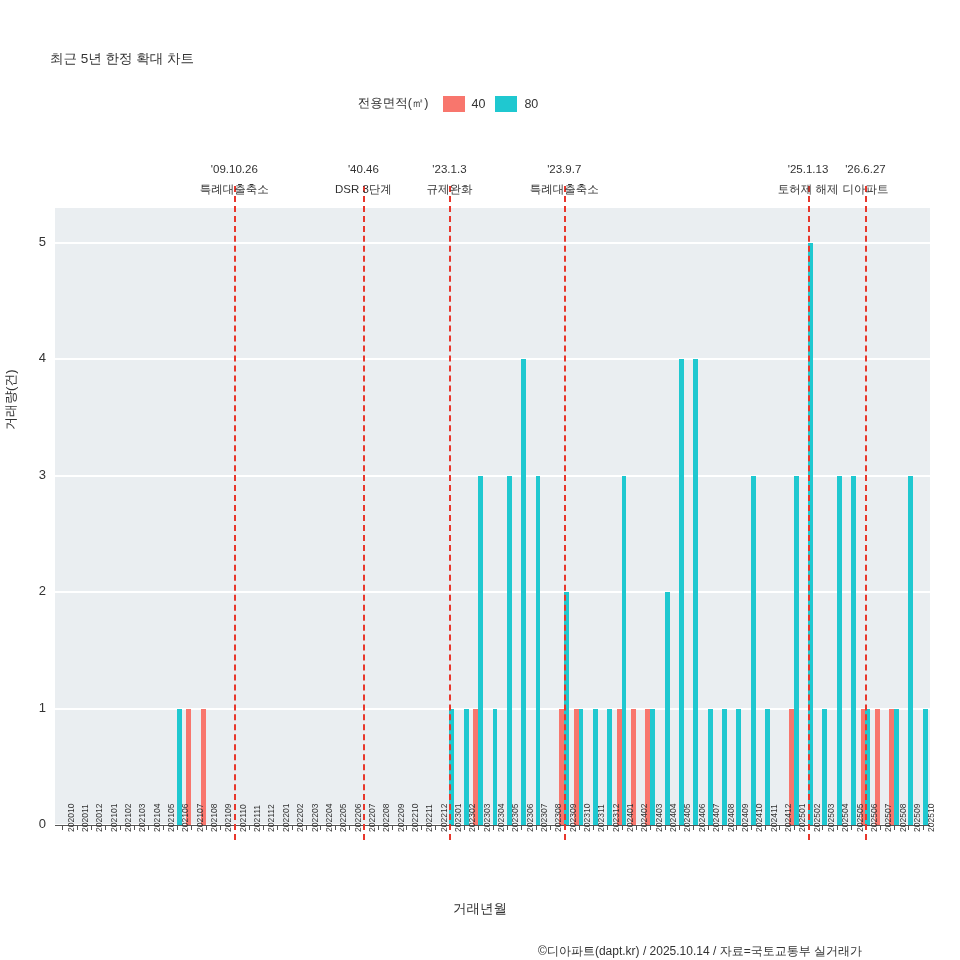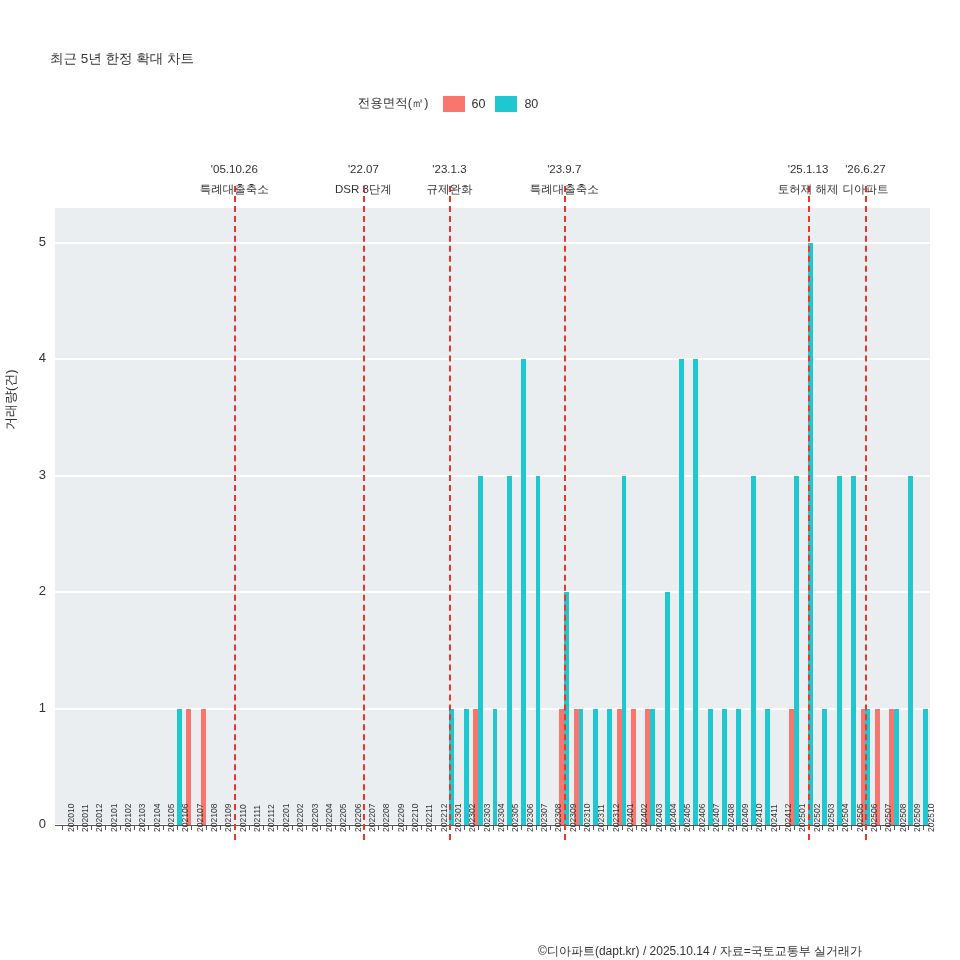--- a/index.html
+++ b/index.html
@@ -97,21 +97,21 @@
 <body>
 
 <div id="chart-root">
 
   <div class="subtitle">최근 5년 한정 확대 차트</div>
 
   <div class="legend">
     <span class="legend-title">전용면적(㎡)</span>
     <span class="legend-item">
       <span class="legend-swatch" style="background:#f8766d"></span>
-      <span>60</span>
+      <span>40</span>
     </span>
     <span class="legend-item">
       <span class="legend-swatch" style="background:#1fc8d0"></span>
       <span>80</span>
     </span>
   </div>
 
   <div class="plot-bg"></div>
 
   <div id="grid-layer">
@@ -300,34 +300,35 @@
       <div class="xtick" style="left: 894.139px;"></div>
       <div class="xtick-label" style="left: 897.639px;">202508</div>
       <div class="xtick" style="left: 908.484px;"></div>
       <div class="xtick-label" style="left: 911.984px;">202509</div>
       <div class="xtick" style="left: 922.828px;"></div>
       <div class="xtick-label" style="left: 926.328px;">202510</div>
     </div>
 
   <div id="events-layer">
       <div class="event-line" style="left: 234.303px;"></div>
-      <div class="event-label event-date" style="left: 234.303px; top: 163px;">'05.10.26</div>
+      <div class="event-label event-date" style="left: 234.303px; top: 163px;">'09.10.26</div>
       <div class="event-label" style="left: 234.303px; top: 182px;">특례대출축소</div>
       <div class="event-line" style="left: 363.402px;"></div>
-      <div class="event-label event-date" style="left: 363.402px; top: 163px;">'22.07</div>
+      <div class="event-label event-date" style="left: 363.402px; top: 163px;">'40.46</div>
       <div class="event-label" style="left: 363.402px; top: 182px;">DSR 3단계</div>
       <div class="event-line" style="left: 449.467px;"></div>
       <div class="event-label event-date" style="left: 449.467px; top: 163px;">'23.1.3</div>
       <div class="event-label" style="left: 449.467px; top: 182px;">규제완화</div>
       <div class="event-line" style="left: 564.221px;"></div>
       <div class="event-label event-date" style="left: 564.221px; top: 163px;">'23.9.7</div>
       <div class="event-label" style="left: 564.221px; top: 182px;">특례대출축소</div>
       <div class="event-line" style="left: 808.074px;"></div>
       <div class="event-label event-date" style="left: 808.074px; top: 163px;">'25.1.13</div>
       <div class="event-label" style="left: 808.074px; top: 182px;">토허제 해제</div>
       <div class="event-line" style="left: 865.451px;"></div>
       <div class="event-label event-date" style="left: 865.451px; top: 163px;">'26.6.27</div>
       <div class="event-label" style="left: 865.451px; top: 182px;">디아파트</div>
     </div>
 
+  <div class="xlabel">거래년월</div>
   <div class="footer">©디아파트(dapt.kr) / 2025.10.14 / 자료=국토교통부 실거래가</div>
 
 </div>
 
 </body></html>

